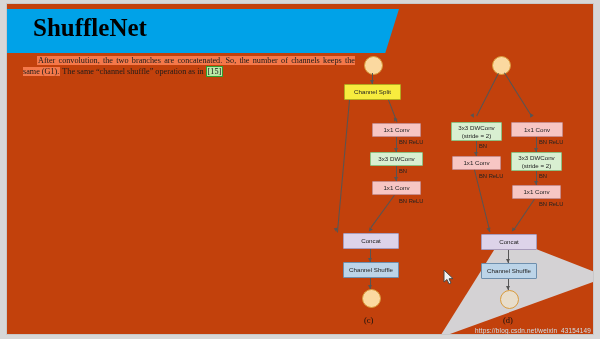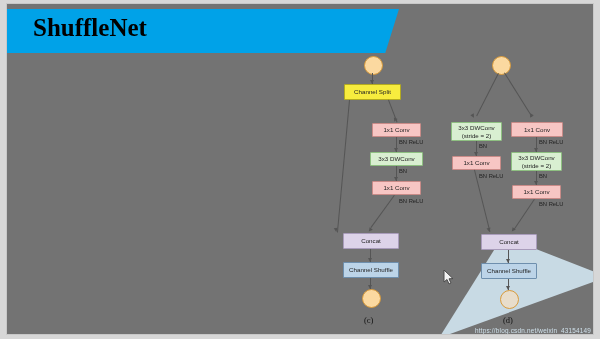--- a/index.html
+++ b/index.html
@@ -5,21 +5,21 @@
   html,body{margin:0;padding:0;}
   body{
     width:600px;height:339px;
     background:#d7d7d7;
     font-family:"Liberation Sans", sans-serif;
     overflow:hidden;
   }
   #slide{
     position:absolute;left:6px;top:3px;
     width:586px;height:330px;
-    background:#737373;
+    background:#c2410c;
     border:1px solid #c8c8c8;
     overflow:hidden;
   }
 
   
   #banner{
     position:absolute;left:0;top:5px;width:392px;height:44px;
     background:#00a2e8;
     clip-path:polygon(0 0, 100% 0, 96.5% 100%, 0 100%);
   }
@@ -95,20 +95,21 @@
   #cursor{position:absolute;left:436px;top:266px;width:12px;height:16px;}
 </style>
 </head>
 <body>
 
 <div id="slide">
 
   <div id="banner"></div>
   <div id="banner-title">ShuffleNet</div>
 
+  <div id="para"><span class="indent"></span><span class="hl-orange">After convolution, the two branches are concatenated. So, the number of channels keeps the same (G1).</span> <span>The same “channel shuffle” operation as in</span> <span class="hl-green">[15]</span></div>
 
   <div id="tri"></div>
   <div id="wm-url">https://blog.csdn.net/weixin_43154149</div>
 
   <div class="circle" style="left:357px;top:52px;"></div>
   <div class="vline" style="left:365px;top:69px;height:11px;"></div>
   <div class="arrow" style="left:363px;top:76px;"></div>
 
   <div class="node n-yellow" style="left:337px;top:80px;width:57px;height:16px;">Channel Split</div>
 

